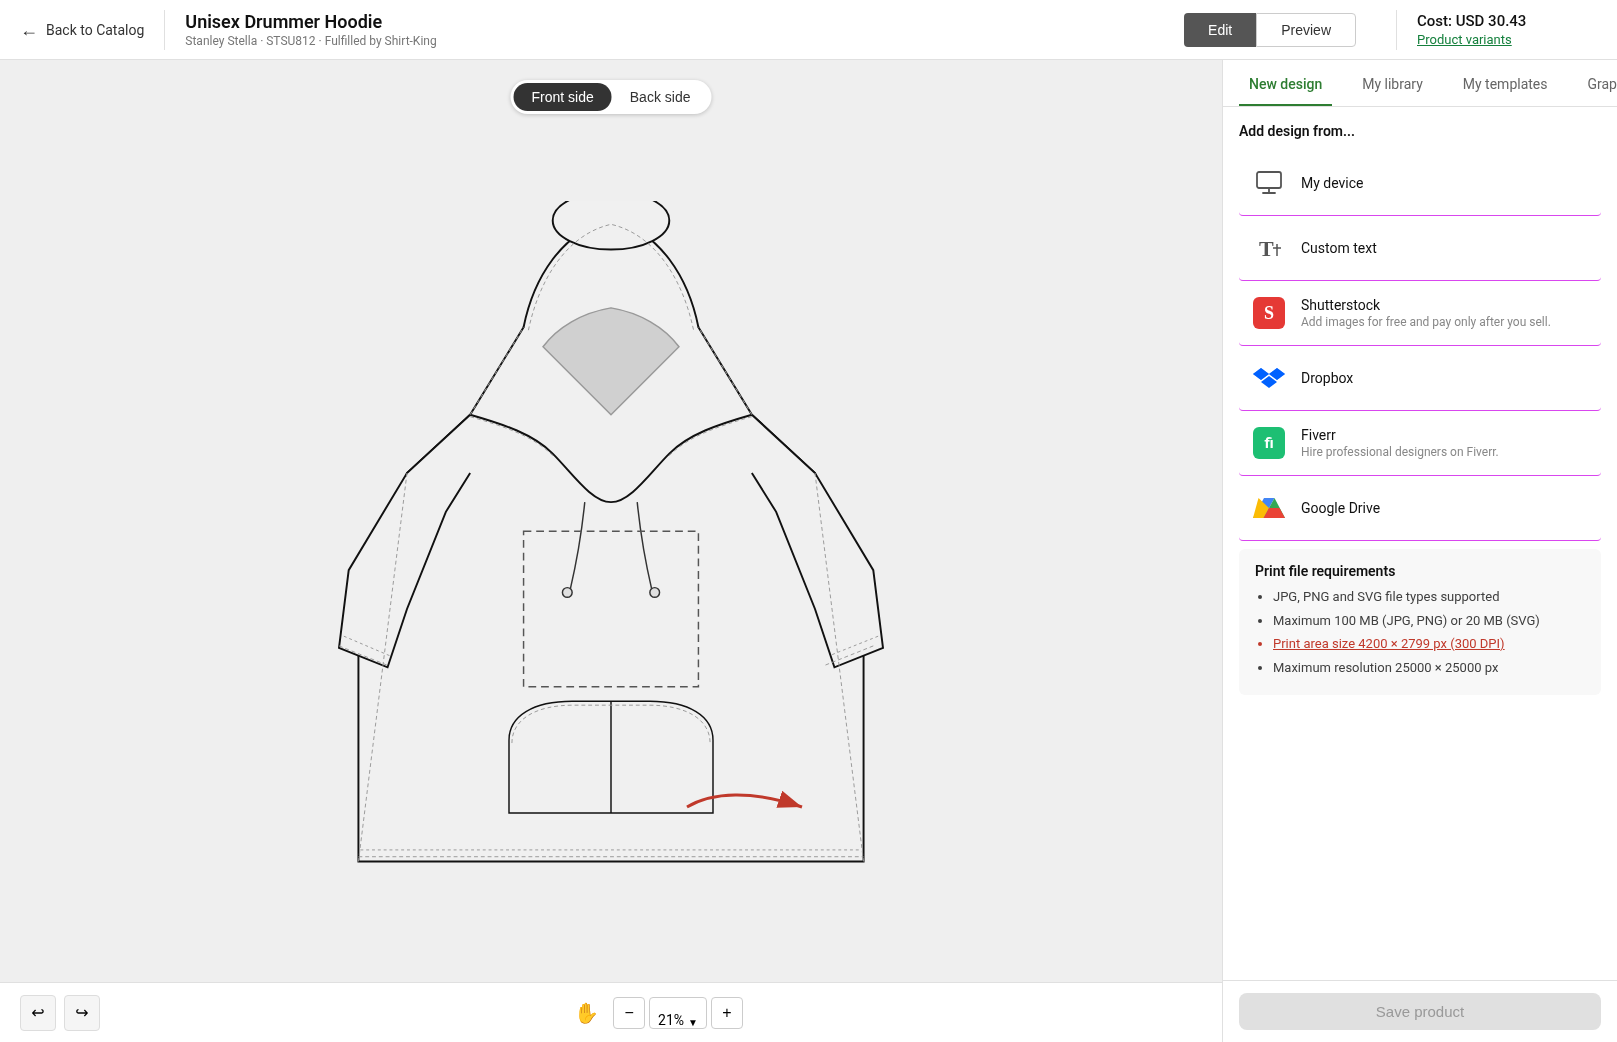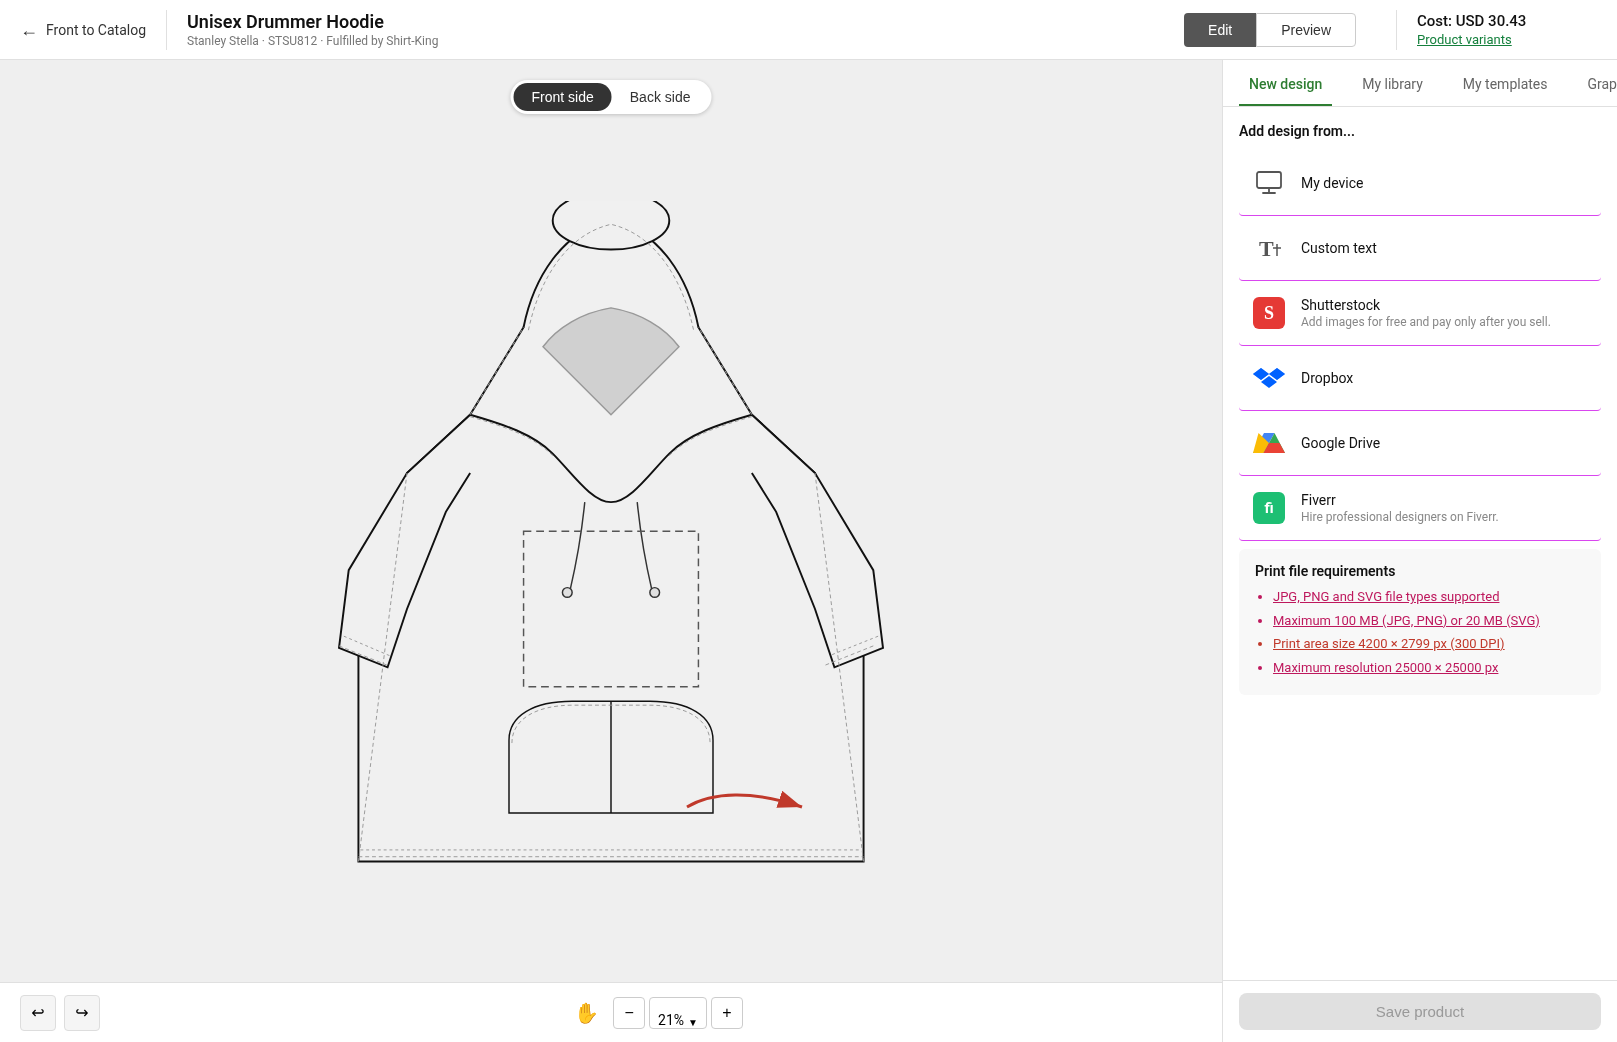--- a/index.html
+++ b/index.html
@@ -71,34 +71,34 @@
     .design-option:last-of-type { border-bottom: none; }
     .option-icon { width: 36px; height: 36px; display: flex; align-items: center; justify-content: center; flex-shrink: 0; }
     .option-text { flex: 1; }
     .option-title { font-size: 14px; color: #111; }
     .option-subtitle { font-size: 12px; color: #888; margin-top: 2px; }
 
     
     .print-requirements { background: #f8f8f8; border-radius: 6px; padding: 14px 16px; margin-top: 8px; }
     .print-req-title { font-size: 14px; font-weight: 600; color: #111; margin-bottom: 8px; }
     .print-req-list { list-style: disc; padding-left: 18px; }
-    .print-req-list li { font-size: 13px; color: #be185d; margin-bottom: 4px; line-height: 1.5; text-decoration: underline; }
+    .print-req-list li { font-size: 13px; color: #404040; margin-bottom: 4px; line-height: 1.5; }
     .print-req-list li.highlighted { color: #c0392b; text-decoration: underline; }
 
     
     .save-section { padding: 12px 16px; border-top: 1px solid #e0e0e0; }
     .btn-save { width: 100%; padding: 10px; background: #e0e0e0; color: #999; border: none; border-radius: 8px; font-size: 15px; cursor: not-allowed; }
   </style>
 </head>
 <body>
 
 <div class="header">
   <a class="back-link">
     <span class="back-arrow">←</span>
-    <span>Front to Catalog</span>
+    <span>Back to Catalog</span>
   </a>
   <div class="header-divider"></div>
   <div class="product-info">
     <div class="product-title">Unisex Drummer Hoodie</div>
     <div class="product-subtitle">Stanley Stella · STSU812 · Fulfilled by Shirt-King</div>
   </div>
   <div class="header-actions">
     <button class="btn-edit">Edit</button>
     <button class="btn-preview">Preview</button>
   </div>
@@ -255,39 +255,39 @@
             <path d="M8 18L16 12L24 18L16 24Z" fill="#0061ff"></path>
           </svg>
         </div>
         <div class="option-text">
           <div class="option-title">Dropbox</div>
         </div>
       </div>
 
       <div class="design-option">
         <div class="option-icon">
+          <div style="width:32px;height:32px;background:#1dbf73;border-radius:6px;display:flex;align-items:center;justify-content:center;color:#fff;font-size:15px;font-weight:bold;">fi</div>
+        </div>
+        <div class="option-text">
+          <div class="option-title">Fiverr</div>
+          <div class="option-subtitle">Hire professional designers on Fiverr.</div>
+        </div>
+      </div>
+
+      <div class="design-option">
+        <div class="option-icon">
           <svg width="32" height="28" viewBox="0 0 32 28" fill="none">
             <path d="M11 4L0 24H10.5L21.5 4Z" fill="#4285f4"></path>
             <path d="M21.5 4L10.5 24H32L21.5 4Z" fill="#34a853"></path>
             <path d="M0 24L10.5 24L16 14L5.5 4Z" fill="#fbbc05"></path>
             <path d="M16 14L10.5 24H32L26.5 14Z" fill="#ea4335"></path>
           </svg>
         </div>
         <div class="option-text">
           <div class="option-title">Google Drive</div>
-        </div>
-      </div>
-
-      <div class="design-option">
-        <div class="option-icon">
-          <div style="width:32px;height:32px;background:#1dbf73;border-radius:6px;display:flex;align-items:center;justify-content:center;color:#fff;font-size:15px;font-weight:bold;">fi</div>
-        </div>
-        <div class="option-text">
-          <div class="option-title">Fiverr</div>
-          <div class="option-subtitle">Hire professional designers on Fiverr.</div>
         </div>
       </div>
 
       <div class="print-requirements">
         <div class="print-req-title">Print file requirements</div>
         <ul class="print-req-list">
           <li>JPG, PNG and SVG file types supported</li>
           <li>Maximum 100 MB (JPG, PNG) or 20 MB (SVG)</li>
           <li class="highlighted">Print area size 4200 × 2799 px (300 DPI)</li>
           <li>Maximum resolution 25000 × 25000 px</li>

